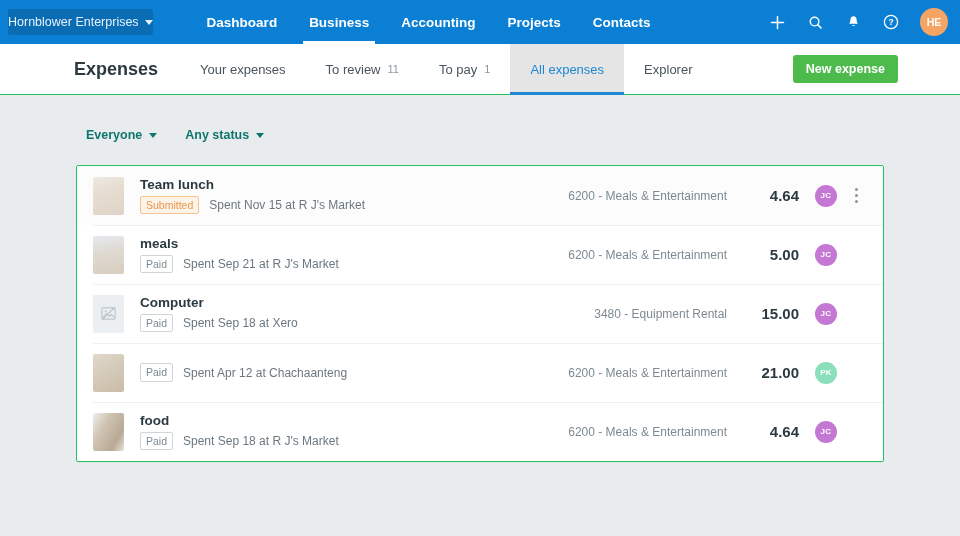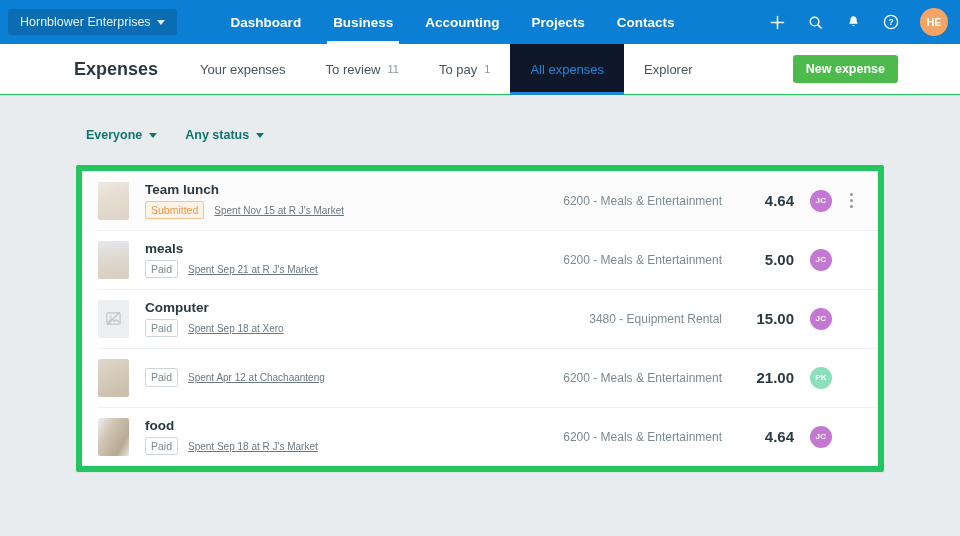--- a/index.html
+++ b/index.html
@@ -15,21 +15,21 @@
   .topbar {
     height: 44px;
     background: #0b7fd4;
     display: flex;
     align-items: center;
     position: relative;
   }
   .org-pill {
     margin-left: 8px;
     height: 26px;
-    padding: 0 12px;
+    padding: 0 0;
     background: #0a6cb3;
     border-radius: 3px;
     color: #e6f2fb;
     font-size: 12.5px;
     display: flex;
     align-items: center;
     gap: 6px;
     white-space: nowrap;
     cursor: pointer;
     justify-content: flex-end;
@@ -118,21 +118,21 @@
     color: #49545c;
     cursor: pointer;
     position: relative;
     white-space: nowrap;
   }
   .subtab .count {
     font-size: 11px;
     color: #8c989f;
   }
   .subtab.active {
-    background: #0f172a;
+    background: #e5e5e5;
     color: #1e88d3;
   }
   .subtab.active::after {
     content: "";
     position: absolute;
     left: 0; right: 0; bottom: -1px;
     height: 3px;
     background: #1e88d3;
   }
   .new-expense-btn {
@@ -166,21 +166,21 @@
     gap: 7px;
     font-size: 12.5px;
     font-weight: bold;
     color: #0f766e;
     cursor: pointer;
   }
 
   .card {
     margin: 14px 76px 0 76px;
     background: #ffffff;
-    border: 6px solid #22c55e;
+    border: 1px solid #22c55e;
     border-radius: 2px;
     box-shadow: 0 1px 1px rgba(0,0,0,0.04);
     overflow: hidden;
   }
   .row {
     display: flex;
     align-items: center;
     height: 59px;
     padding: 0 14px 0 16px;
     position: relative;
@@ -238,24 +238,23 @@
     border: 1px solid #cfd6da;
     color: #7b8a92;
     white-space: nowrap;
   }
   .badge.submitted {
     color: #e8974a;
     border-color: #f3c391;
     background: #fdf4e9;
   }
   .rowdesc {
-    font-size: 10px;
+    font-size: 12px;
     color: #6b7880;
     white-space: nowrap;
-    text-decoration: underline;
   }
   .account {
     font-size: 12px;
     color: #7d8a92;
     white-space: nowrap;
     text-align: right;
     margin-right: 18px;
   }
   .amount {
     font-size: 15px;

